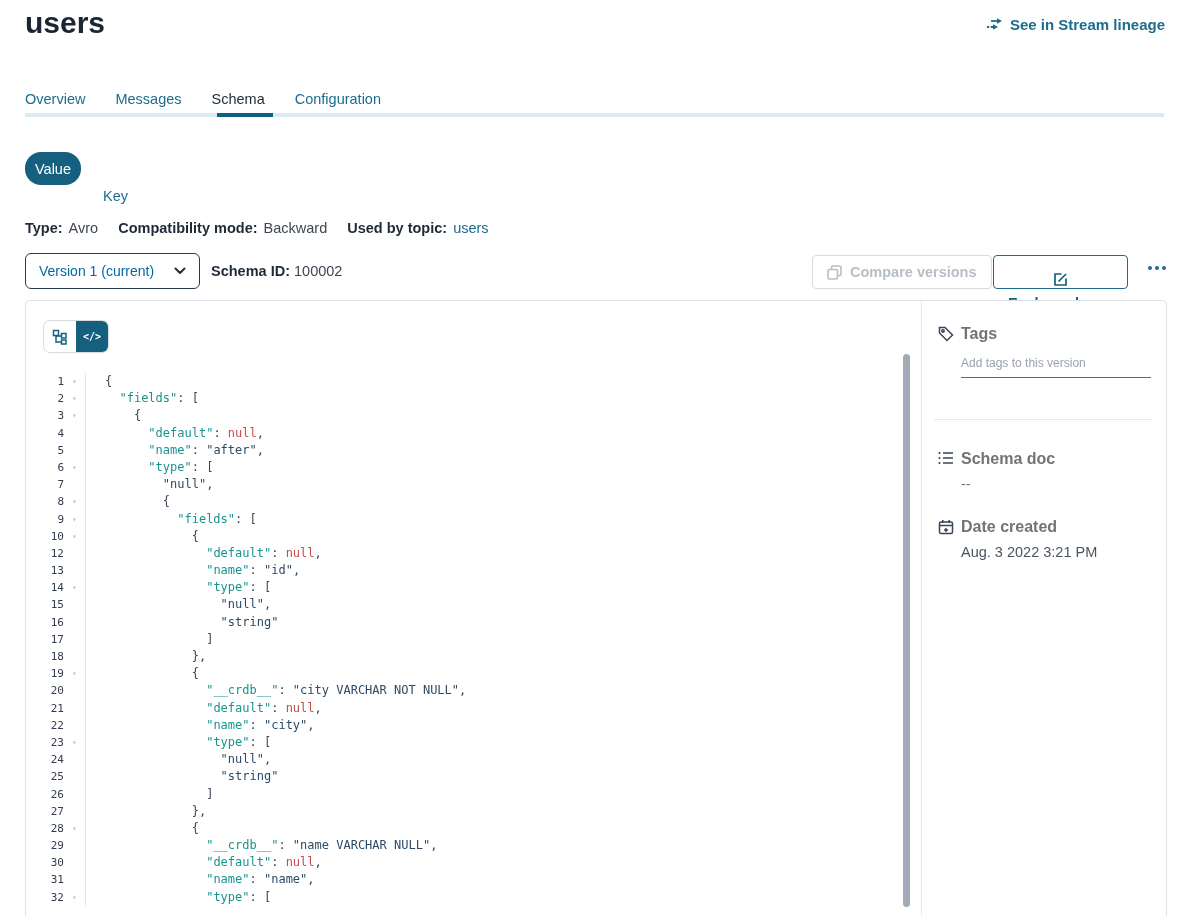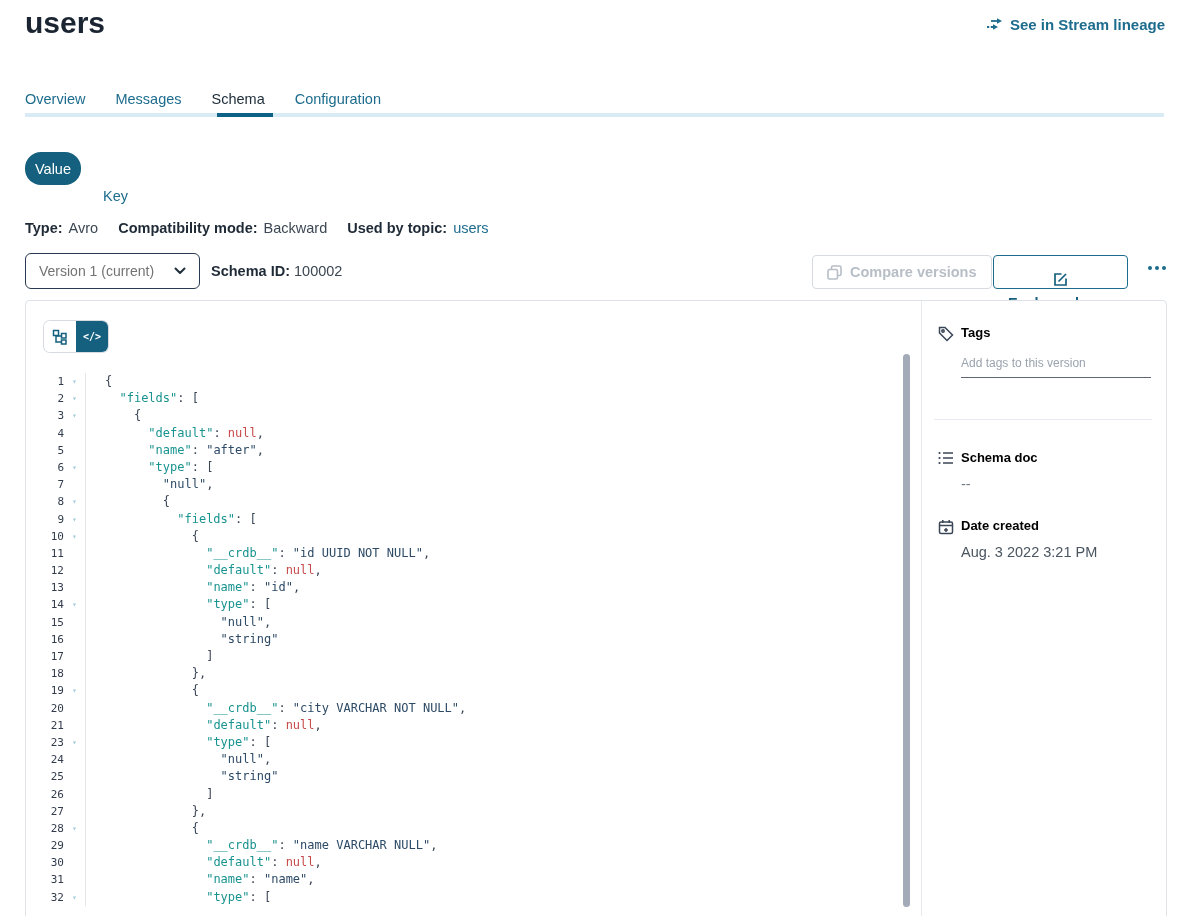--- a/index.html
+++ b/index.html
@@ -23,21 +23,21 @@
     border:none;border-radius:16px;font-size:14.5px;font-family:inherit;cursor:pointer;}
   .key-btn{left:103px;top:160px;color:#1d6c8d;font-size:14.5px;font-weight:500;cursor:pointer;margin-top:28px;}
   
   .meta-row{left:25px;top:220px;display:flex;align-items:center;font-size:14.5px;color:#3c4753;}
   .meta-row b{color:#1f2a37;font-weight:700;margin-right:6px;}
   .meta-gap{width:20px;}
   .topic-link{color:#1d6c8d;cursor:pointer;}
   
   .version-select{left:25px;top:253px;width:175px;height:36px;border:1px solid #273a52;
     border-radius:6px;background:#fff;display:flex;align-items:center;justify-content:space-between;
-    padding:0 13px;box-sizing:border-box;font-size:14px;color:#737373;cursor:pointer;}
+    padding:0 13px;box-sizing:border-box;font-size:14px;color:#0369a1;cursor:pointer;}
   .schema-id{left:211px;top:263px;font-size:14.5px;color:#3c4753;}
   .schema-id b{color:#1f2a37;font-weight:700;}
   .btn{height:32px;border-radius:4px;display:flex;align-items:center;gap:8px;
     padding:16px 14px;font-size:14.5px;font-weight:700;background:#fff;box-sizing:border-box;
     font-family:inherit;}
   .compare-btn{left:812px;top:255px;border:1px solid #d7dbe0;color:#b7bec6;cursor:default;}
   .evolve-btn{left:993px;top:255px;border:1px solid #1d6c8d;color:#14607e;cursor:pointer;flex-direction:column;}
   .more-dots{left:1148px;top:266px;display:flex;gap:3px;cursor:pointer;}
   .more-dots i{width:4px;height:4px;border-radius:50%;background:#1d6c8d;}
   
@@ -58,21 +58,21 @@
   .fold{width:21px;flex:none;text-align:center;color:#a5cbdc;font-size:8px;
     border-right:1px solid #e4e7ea;cursor:pointer;}
   .code{white-space:pre;padding-left:19px;}
   .tok-key{color:#18938f;}
   .tok-str{color:#2d4a66;}
   .tok-null{color:#c84b4b;}
   .tok-punct{color:#3a4556;}
   .scroll-thumb{left:877px;top:53px;width:7px;height:553px;background:#a3aab8;border-radius:4px;}
   .v-divider{left:895px;top:0;height:620px;border-left:1px solid #e6e9ed;}
   
-  .side-title{font-size:13px;font-weight:700;color:#000000;}
+  .side-title{font-size:16px;font-weight:700;color:#737373;}
   .side-icon{color:#3a4556;}
   .tags-input{left:935px;top:53px;width:190px;border:none;border-bottom:1px solid #5d6876;
     font-size:12px;font-family:inherit;color:#3c4753;padding:2px 0 7px 0;outline:none;background:transparent;}
   .tags-input::placeholder{color:#9aa3ad;}
   .side-divider{left:908px;top:118px;width:218px;border-top:1px solid #e6e9ed;}
   .side-value{font-size:14.5px;color:#4a5560;}
   .dashes{color:#737d88;}
   svg{display:block;}
 </style>
 </head>
@@ -220,25 +220,20 @@
         <span class="ln">9</span>
         <span class="fold">▾</span>
         <span class="code">          <span class="tok-key">"fields"</span><span class="tok-punct">: [</span></span>
       </div>
       <div class="code-line">
         <span class="ln">10</span>
         <span class="fold">▾</span>
         <span class="code">            <span class="tok-punct">{</span></span>
       </div>
       <div class="code-line">
-        <span class="ln">11</span>
-        <span class="fold"></span>
-        <span class="code">              <span class="tok-key">"__crdb__"</span><span class="tok-punct">: </span><span class="tok-str">"id UUID NOT NULL"</span><span class="tok-punct">,</span></span>
-      </div>
-      <div class="code-line">
         <span class="ln">12</span>
         <span class="fold"></span>
         <span class="code">              <span class="tok-key">"default"</span><span class="tok-punct">: </span><span class="tok-null">null</span><span class="tok-punct">,</span></span>
       </div>
       <div class="code-line">
         <span class="ln">13</span>
         <span class="fold"></span>
         <span class="code">              <span class="tok-key">"name"</span><span class="tok-punct">: </span><span class="tok-str">"id"</span><span class="tok-punct">,</span></span>
       </div>
       <div class="code-line">
@@ -273,20 +268,25 @@
       </div>
       <div class="code-line">
         <span class="ln">20</span>
         <span class="fold"></span>
         <span class="code">              <span class="tok-key">"__crdb__"</span><span class="tok-punct">: </span><span class="tok-str">"city VARCHAR NOT NULL"</span><span class="tok-punct">,</span></span>
       </div>
       <div class="code-line">
         <span class="ln">21</span>
         <span class="fold"></span>
         <span class="code">              <span class="tok-key">"default"</span><span class="tok-punct">: </span><span class="tok-null">null</span><span class="tok-punct">,</span></span>
+      </div>
+      <div class="code-line">
+        <span class="ln">22</span>
+        <span class="fold"></span>
+        <span class="code">              <span class="tok-key">"name"</span><span class="tok-punct">: </span><span class="tok-str">"city"</span><span class="tok-punct">,</span></span>
       </div>
       <div class="code-line">
         <span class="ln">23</span>
         <span class="fold">▾</span>
         <span class="code">              <span class="tok-key">"type"</span><span class="tok-punct">: [</span></span>
       </div>
       <div class="code-line">
         <span class="ln">24</span>
         <span class="fold"></span>
         <span class="code">                <span class="tok-str">"null"</span><span class="tok-punct">,</span></span>

